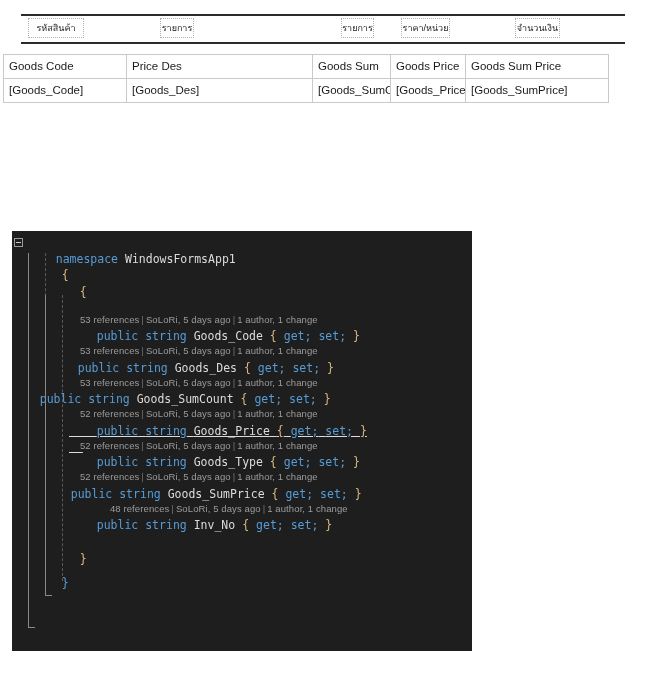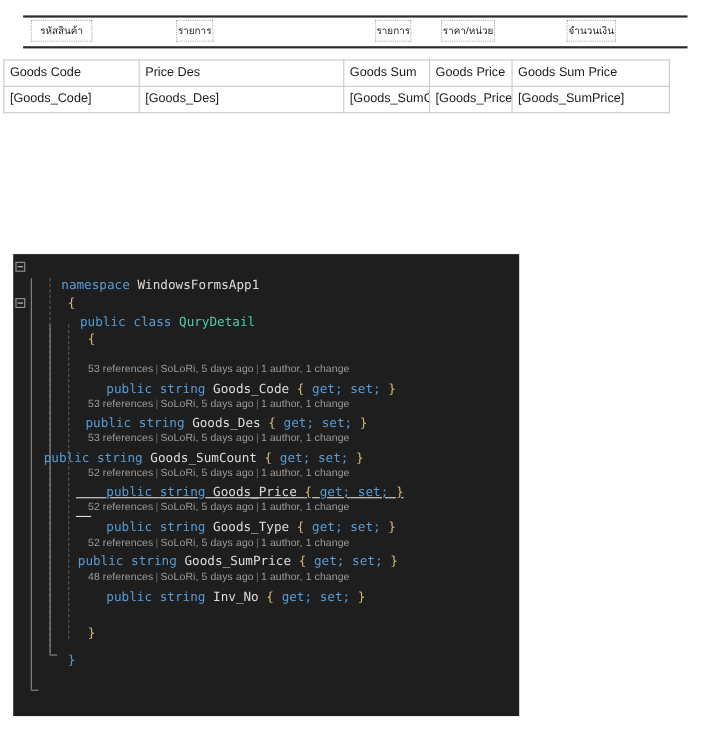--- a/index.html
+++ b/index.html
@@ -197,23 +197,20 @@
 
   <div class="code-line" style="padding-left:16px; margin-top:3px;">
     <span class="fold" style="top:4px;"></span><span class="kw">namespace</span><span class="id"> </span><span class="id">WindowsFormsApp1</span>
   </div>
 
   <div class="code-line" style="padding-left:22px;">
     <span class="br-gold">{</span>
   </div>
 
 
-  <div class="code-line" style="padding-left:33px;">
-    <span class="fold" style="left:2px; top:4px;"></span><span class="kw">public</span><span> </span><span class="kw">class</span><span> </span><span class="type">QuryDetail</span>
-  </div>
 
   <div class="code-line" style="padding-left:40px;">
     <span class="br-gold">{</span>
   </div>
 
   <div style="height:13px;"></div>
 
   <div class="code-line lens" style="padding-left:57px;">
     <span>53 references</span><span class="lens-sep">|</span><span>SoLoRi, 5 days ago</span><span class="lens-sep">|</span><span>1 author, 1 change</span>
   </div>
@@ -249,21 +246,21 @@
     <span class="kw">public</span><span> </span><span class="kw">string</span><span> </span><span class="id">Goods_Type</span><span> </span><span class="br-gold">{</span><span> </span><span class="kw">get;</span><span> </span><span class="kw">set;</span><span> </span><span class="br-gold">}</span>
   </div>
 
   <div class="code-line lens" style="padding-left:57px;">
     <span>52 references</span><span class="lens-sep">|</span><span>SoLoRi, 5 days ago</span><span class="lens-sep">|</span><span>1 author, 1 change</span>
   </div>
   <div class="code-line" style="padding-left:31px;">
     <span class="kw">public</span><span> </span><span class="kw">string</span><span> </span><span class="id">Goods_SumPrice</span><span> </span><span class="br-gold">{</span><span> </span><span class="kw">get;</span><span> </span><span class="kw">set;</span><span> </span><span class="br-gold">}</span>
   </div>
 
-  <div class="code-line lens" style="padding-left:57px;">
+  <div class="code-line lens" style="padding-left:87px;">
     <span>48 references</span><span class="lens-sep">|</span><span>SoLoRi, 5 days ago</span><span class="lens-sep">|</span><span>1 author, 1 change</span>
   </div>
   <div class="code-line" style="padding-left:57px;">
     <span class="kw">public</span><span> </span><span class="kw">string</span><span> </span><span class="id">Inv_No</span><span> </span><span class="br-gold">{</span><span> </span><span class="kw">get;</span><span> </span><span class="kw">set;</span><span> </span><span class="br-gold">}</span>
   </div>
 
   <div style="height:17px;"></div>
 
   <div class="code-line" style="padding-left:40px;">
     <span class="br-gold">}</span>

